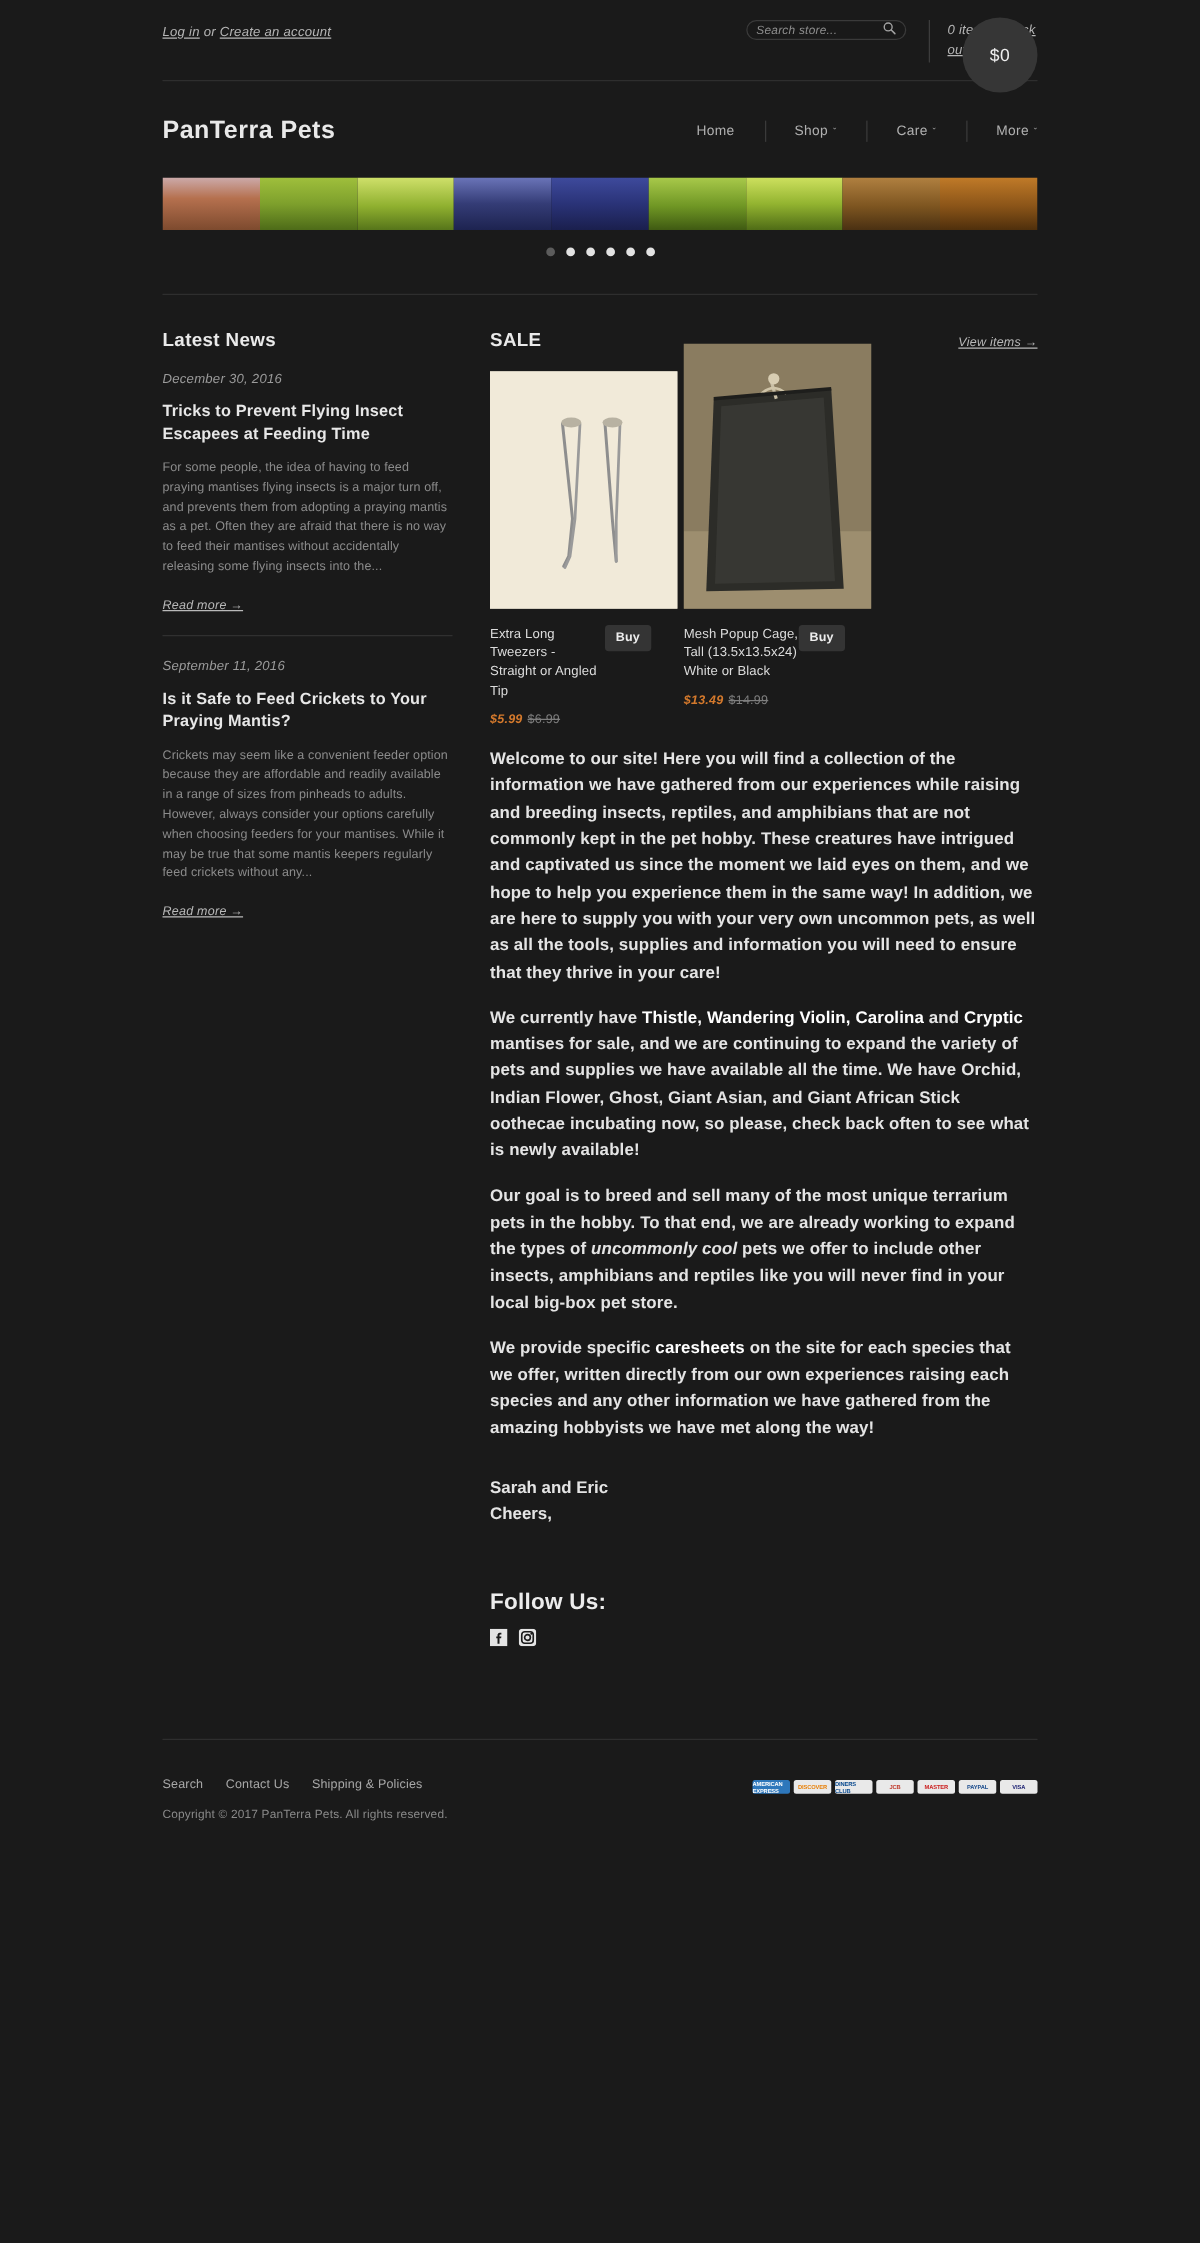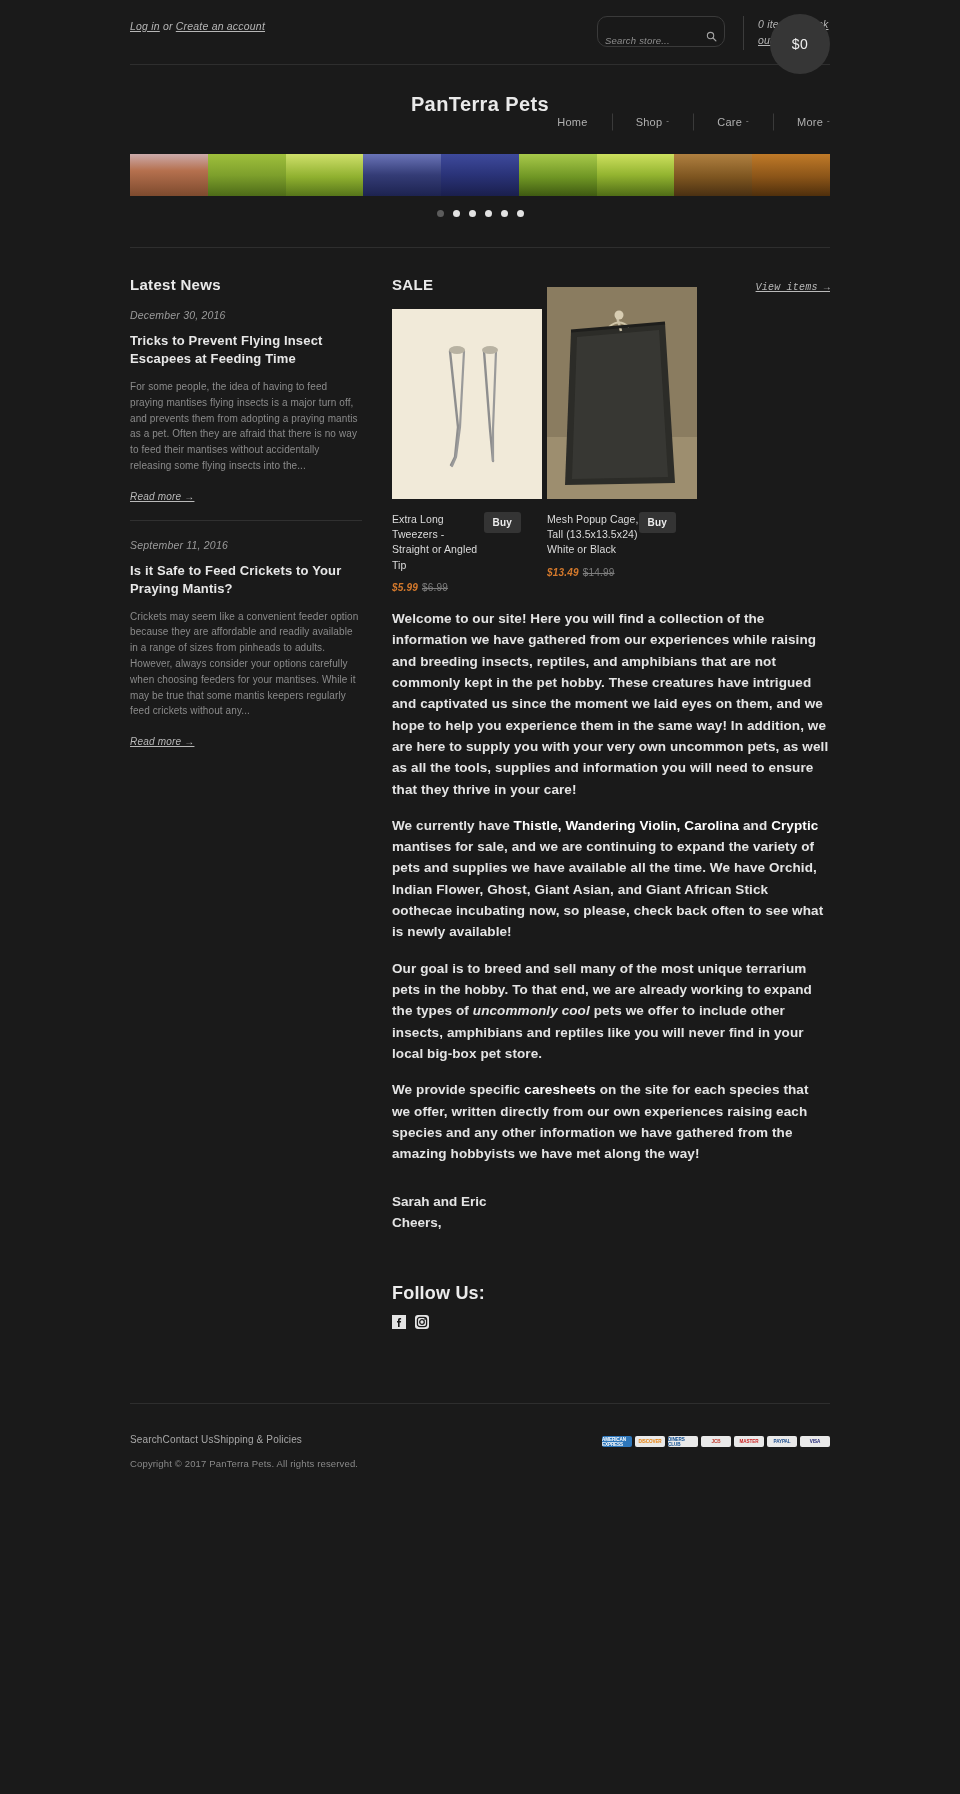--- a/index.html
+++ b/index.html
@@ -27,23 +27,23 @@
     width: 200px; font-size: 10.5px; font-style: italic;
     line-height: 1.55; color: #b6b6b6; letter-spacing: .2px;
     padding-top: 4px;
   }
   .account-links a { color: #b6b6b6; text-decoration: underline; }
   .topbar-right {
     margin-left: auto; display: flex; align-items: flex-start; gap: 0;
     padding-top: 2px;
   }
   .search-box {
-    width: 128px; height: 31px; border: 1px solid #3a3a3a;
+    width: 128px; height: 16px; border: 1px solid #3a3a3a;
     border-radius: 10px; background: #191919;
-    display: flex; align-items: flex-end; padding: 0 7px;
+    display: flex; align-items: center; padding: 0 7px;
     position: relative;
   }
   .search-box input {
     background: transparent; border: 0; outline: none;
     font-family: "Liberation Sans", sans-serif;
     font-size: 9.5px; font-style: italic; color: #8e8e8e;
     width: 100%; letter-spacing: .2px;
   }
   .search-box input::placeholder { color: #8e8e8e; opacity: 1; }
   .search-icon { flex: 0 0 auto; margin-left: 2px; opacity: .78; display:block; }
@@ -60,21 +60,20 @@
     width: 60px; height: 60px; border-radius: 50%;
     background: #363636; color: #efefef;
     display: flex; align-items: center; justify-content: center;
     font-size: 14px; letter-spacing: .5px;
   }
 
   
   .header {
     display: flex; align-items: center;
     padding: 28px 0 26px 0;
-    flex-direction: column;
   }
   .logo {
     font-size: 20px; font-weight: bold; color: #e9e9e9;
     letter-spacing: .4px;
   }
   .mainnav { margin-left: auto; display: flex; align-items: center; }
   .nav-item {
     font-size: 11px; color: #b0b0b0; padding: 0 24px;
     position: relative; white-space: nowrap; letter-spacing: .25px;
   }
@@ -111,21 +110,21 @@
   .col-main { width: 338px; margin-left: 30px; flex: 1; }
 
   .sect-title {
     font-size: 15px; font-weight: bold; color: #eaeaea;
     letter-spacing: .3px; margin-bottom: 16px;
   }
   .sale-head { display: flex; align-items: baseline; margin-bottom: 16px; }
   .sale-head .sect-title { margin-bottom: 0; }
   .view-items {
     margin-left: auto; font-size: 10px; font-style: italic;
-    color: #b9b9b9; letter-spacing: .2px; font-family: Liberation Mono, monospace;
+    color: #b9b9b9; letter-spacing: .2px;
   }
 
   .news-date {
     font-size: 10.5px; font-style: italic; color: #9b9b9b;
     margin-bottom: 11px; letter-spacing: .2px;
   }
   .news-title {
     font-size: 13px; font-weight: bold; color: #e7e7e7;
     line-height: 1.42; margin-bottom: 10px; letter-spacing: .15px;
   }
@@ -182,21 +181,21 @@
     margin-top: 50px; font-size: 18px; font-weight: bold; color: #ececec;
     letter-spacing: .2px;
   }
   .social-row { margin-top: 11px; display: flex; gap: 9px; align-items: center; }
   .social-ico { width: 14px; height: 14px; display: block; }
 
   
   .footer-rule { border-top: 1px solid #2e2e2e; margin-top: 74px; }
   .footer { display: flex; align-items: flex-start; padding: 30px 0 40px 0; }
   .footer-left { font-size: 10px; color: #a8a8a8; letter-spacing: .15px; }
-  .footer-links { display: flex; }
+  .footer-links { display: flex; gap: 18px; }
   .footer-links a { color: #a8a8a8; text-decoration: none; }
   .copyright { margin-top: 13px; color: #8a8a8a; font-size: 9.5px; }
   .payments { margin-left: auto; display: flex; gap: 3px; padding-top: 2px; }
   .pay {
     width: 30px; height: 11px; border-radius: 2px;
     background: #e9e9e9; display: flex; align-items: center;
     justify-content: center; font-size: 4.6px; font-weight: bold;
     color: #2a2a53; letter-spacing: -.1px; overflow: hidden;
   }
 </style>

